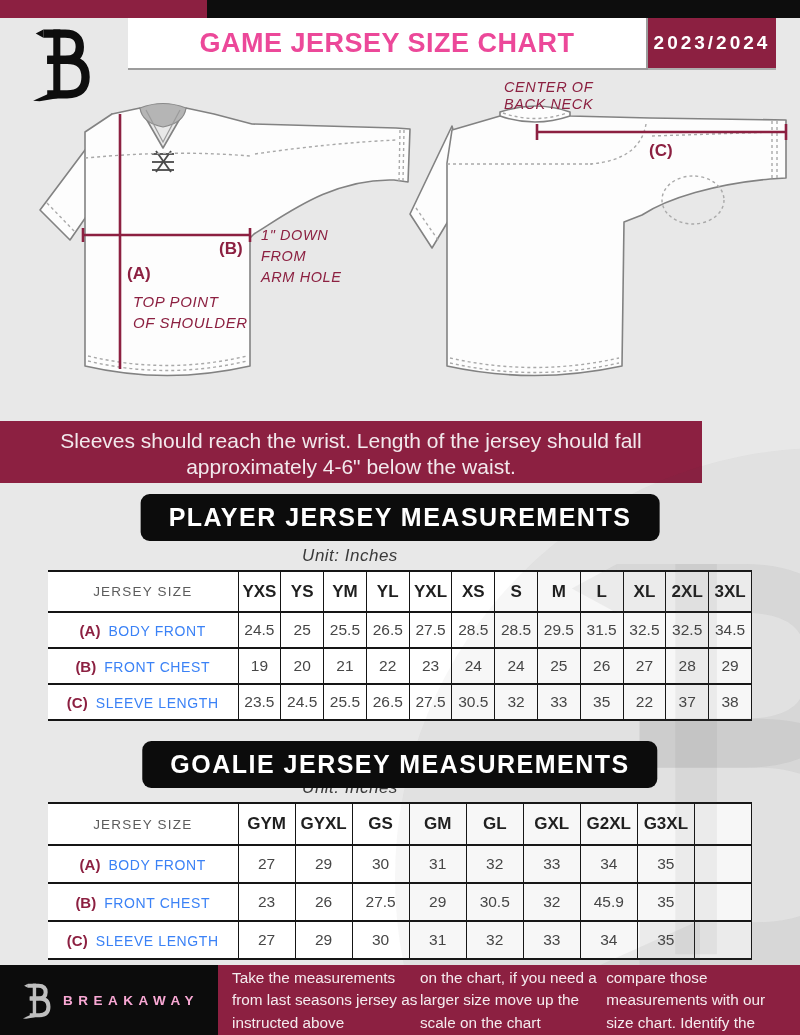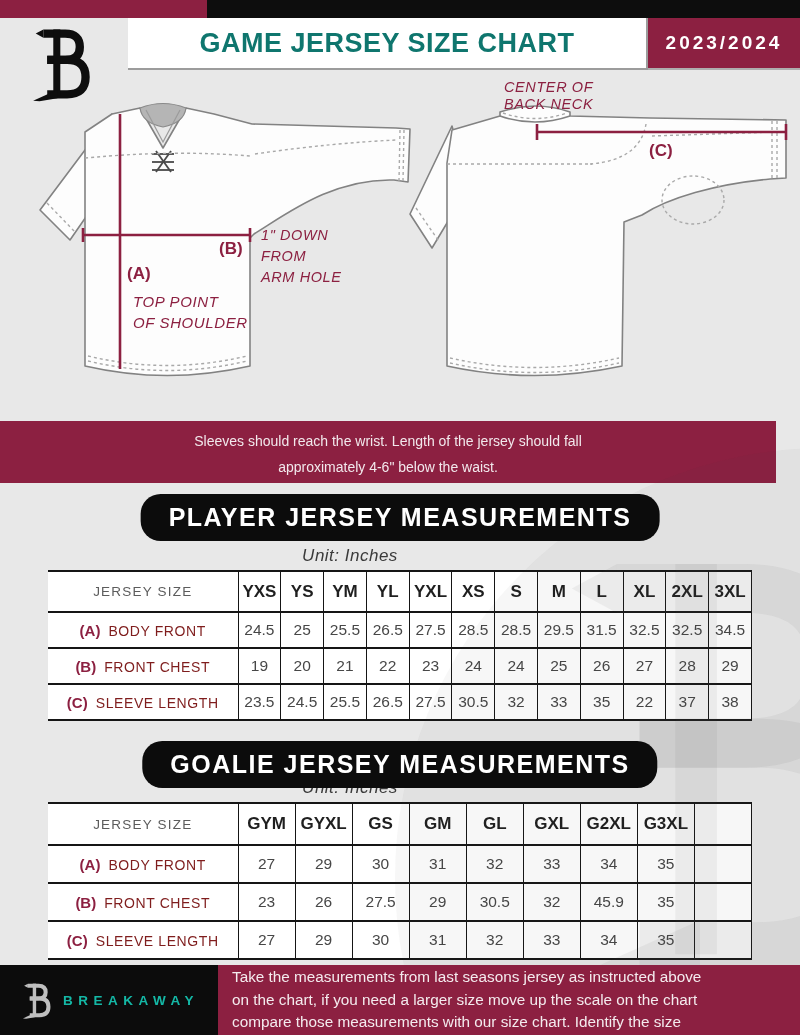--- a/index.html
+++ b/index.html
@@ -14,41 +14,41 @@
     font-family:"Liberation Sans",sans-serif;
   }
   .abs{position:absolute;}
 
   
   #strip-maroon{left:0;top:0;width:207px;height:18px;background:var(--maroon);}
   #strip-black{left:207px;top:0;width:593px;height:18px;background:var(--ink);}
   #title-box{left:128px;top:18px;width:518px;height:50px;background:#ffffff;
     border-right:2px solid #9c9c9c;border-bottom:2px solid #9c9c9c;
     display:flex;align-items:center;justify-content:center;}
-  #title-box h1{margin:0;font-size:27px;font-weight:800;letter-spacing:.5px;color:#0f766e;}
-  #season-box{left:648px;top:18px;width:152px;height:50px;background:var(--maroon);
+  #title-box h1{margin:0;font-size:27px;font-weight:800;letter-spacing:.5px;color:#ec4899;}
+  #season-box{left:648px;top:18px;width:128px;height:50px;background:var(--maroon);
     display:flex;align-items:center;justify-content:center;box-shadow:0 2px 0 rgba(0,0,0,.25);}
   #season-box span{color:#fff;font-size:19px;font-weight:700;letter-spacing:3px;}
   #logo-top{left:26px;top:24px;width:68px;height:78px;color:#0e0e0e;}
 
   
   #diagram{left:0;top:68px;width:800px;height:352px;}
   .m-line{stroke:var(--maroon);stroke-width:2.6;fill:none;}
   .outline{fill:#fdfdfd;stroke:#828282;stroke-width:1.6;stroke-linejoin:round;}
   .stitch{fill:none;stroke:#a9a9a9;stroke-width:1.4;stroke-dasharray:3 3;}
   .note{font-style:italic;font-size:15px;letter-spacing:.6px;fill:var(--maroon);}
   .note-sm{font-style:italic;font-size:14.5px;letter-spacing:.6px;fill:var(--maroon);}
   .key{font-weight:800;font-size:17px;fill:var(--maroon);}
 
   
-  #fit-note{left:0;top:421px;width:776px;height:62px;background:var(--maroon);
-    color:#f2e8ec;text-align:center;font-size:14px;line-height:26px;padding-top:7px;box-sizing:border-box;}
-
-  
-  .pill{left:50%;transform:translateX(-50%);background:#0c0c0c;border-radius:20px;
+  #fit-note{left:0;top:421px;width:702px;height:62px;background:var(--maroon);
+    color:#f2e8ec;text-align:center;font-size:21px;line-height:26px;padding-top:7px;box-sizing:border-box;}
+
+  
+  .pill{left:50%;transform:translateX(-50%);background:#0c0c0c;border-radius:9px;
     color:#fff;font-weight:700;font-size:25px;letter-spacing:1.5px;padding:9px 28px;white-space:nowrap;z-index:2;}
   #player-pill{top:494px;}
   #goalie-pill{top:727px;margin-top:14px;}
   .unit{left:0;width:700px;text-align:center;font-style:italic;font-size:17px;color:#3a3a3a;letter-spacing:.5px;}
   #player-unit{top:546px;}
   #goalie-unit{top:778px;}
 
   
   .table-wrap{left:48px;width:704px;}
   #player-table-wrap{top:570px;}
@@ -60,37 +60,37 @@
   .size-table tbody tr{height:36px;}
   #goalie-table-wrap thead tr{height:42px;}
   #goalie-table-wrap tbody tr{height:38px;}
   .size-table th,.size-table td{background:#fff;text-align:center;vertical-align:middle;padding:0;}
   .size-table .size-cell,.size-table .value-cell{border-left:1.6px solid #151515;}
   .size-table .size-cell:last-child,.size-table .value-cell:last-child{border-right:1.6px solid #151515;}
   .corner-cell{font-weight:400;font-size:13.5px;letter-spacing:1.2px;color:#5c5c5c;}
   .size-cell{font-weight:700;font-size:17px;color:#1f1f1f;}
   .row-label{font-size:14px;}
   .row-key{color:var(--maroon);font-weight:800;font-size:15px;margin-right:8px;}
-  .row-name{color:#7f1d1d;letter-spacing:.6px;font-weight:400;font-size:14px;}
+  .row-name{color:#3b82f6;letter-spacing:.6px;font-weight:400;font-size:14px;}
   .value-cell{font-size:15.5px;color:#474747;}
 
   
   #watermark-circle{left:395px;top:448px;width:860px;height:860px;border-radius:50%;
     background:rgba(70,70,70,0.045);z-index:1;pointer-events:none;}
   #watermark-b{left:505px;top:532px;width:420px;height:460px;color:rgba(70,70,70,0.065);
     z-index:1;pointer-events:none;}
 
   
   #footer-black{left:0;top:965px;width:218px;height:70px;background:#0c0c0c;z-index:3;
     display:flex;align-items:center;gap:11px;padding-left:20px;box-sizing:border-box;}
-  #footer-black .brand{color:#14b8a6;font-size:13.5px;font-weight:700;letter-spacing:5.5px;}
+  #footer-black .brand{color:#f9a8d4;font-size:13.5px;font-weight:700;letter-spacing:5.5px;}
   #logo-footer{width:32px;height:38px;color:#bfbfbf;}
   #footer-maroon{left:218px;top:965px;width:582px;height:70px;background:var(--maroon);z-index:3;
     color:#f4ebee;font-size:15.3px;line-height:22.4px;padding:2px 14px;box-sizing:border-box;
-    display:flex;flex-direction:column;justify-content:center;}
+    display:flex;flex-direction:row;justify-content:center;}
 </style>
 </head>
 <body>
 
 <svg width="0" height="0" style="position:absolute" aria-hidden="true">
   <defs>
     <g id="bmark">
       <g fill="none" stroke="currentColor">
         <path d="M24 15 H58 Q81 15 81 36 Q81 56 58 56 H30" stroke-width="13"></path>
         <path d="M30 56 H61 Q90 56 90 83 Q90 110 61 110 H30" stroke-width="13"></path>

